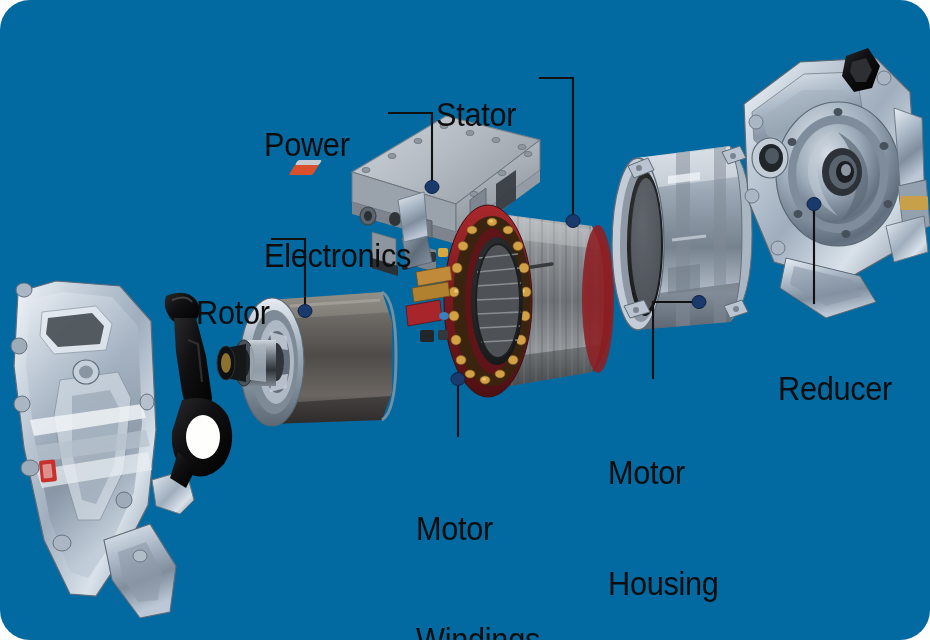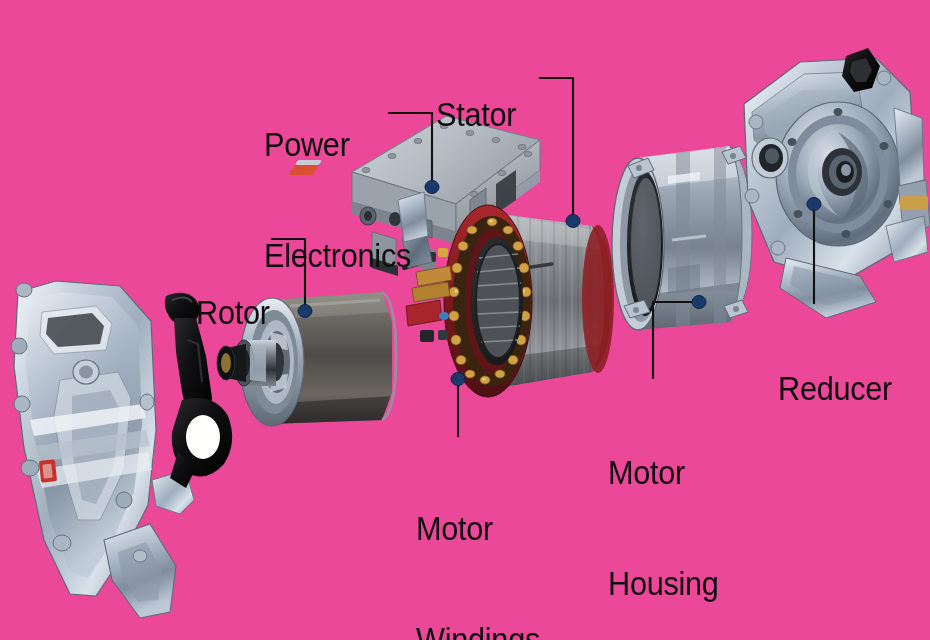--- a/index.html
+++ b/index.html
@@ -1,21 +1,21 @@
 <!DOCTYPE html>
 <html><head>
 <meta charset="utf-8">
 <style>
   html,body{margin:0;padding:0;}
   body{
     width:930px;height:640px;overflow:hidden;
     background:#fefefc;
     font-family:"Liberation Sans", sans-serif;
   }
-  #stage{position:relative;width:930px;height:640px;background:#ec4899;}
+  #stage{position:relative;width:930px;height:640px;background:#0369a1;border-radius:30px;}
   svg.layer{position:absolute;left:0;top:0;width:930px;height:640px;}
   .lbl{
     position:absolute;
     color:#0d0d0d;
     font-family:"Liberation Sans", sans-serif;
     font-size:33px;
     line-height:37px;
     font-weight:400;
     letter-spacing:-0.3px;
     white-space:pre;

